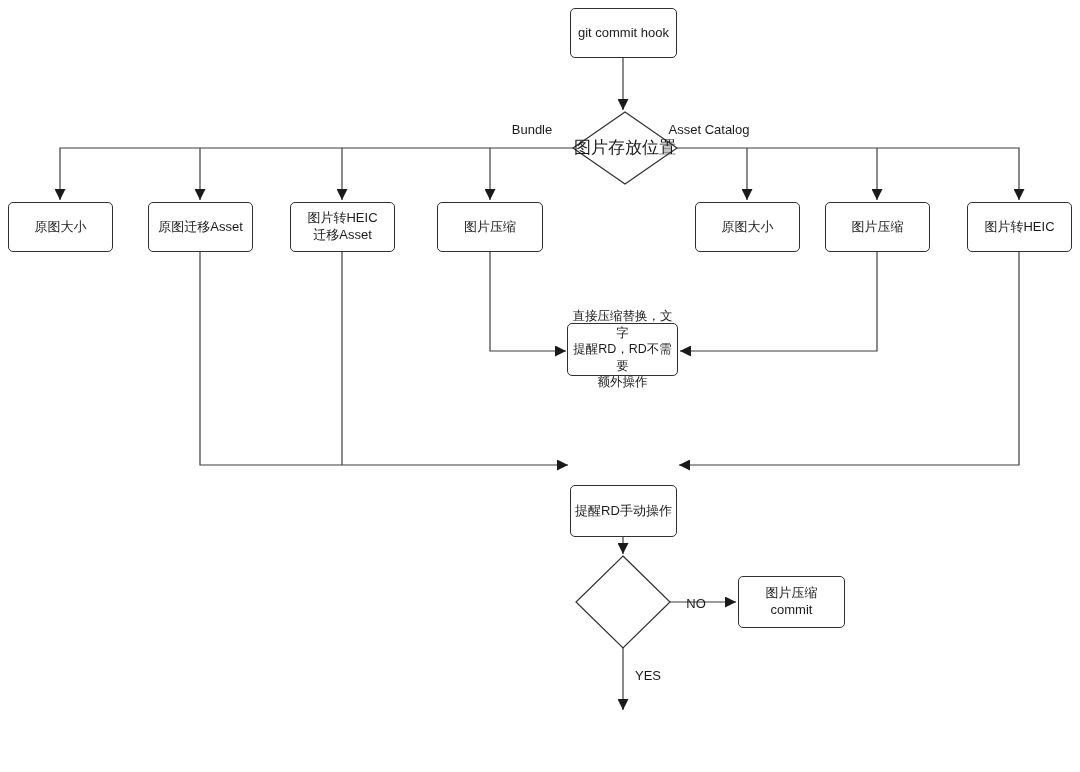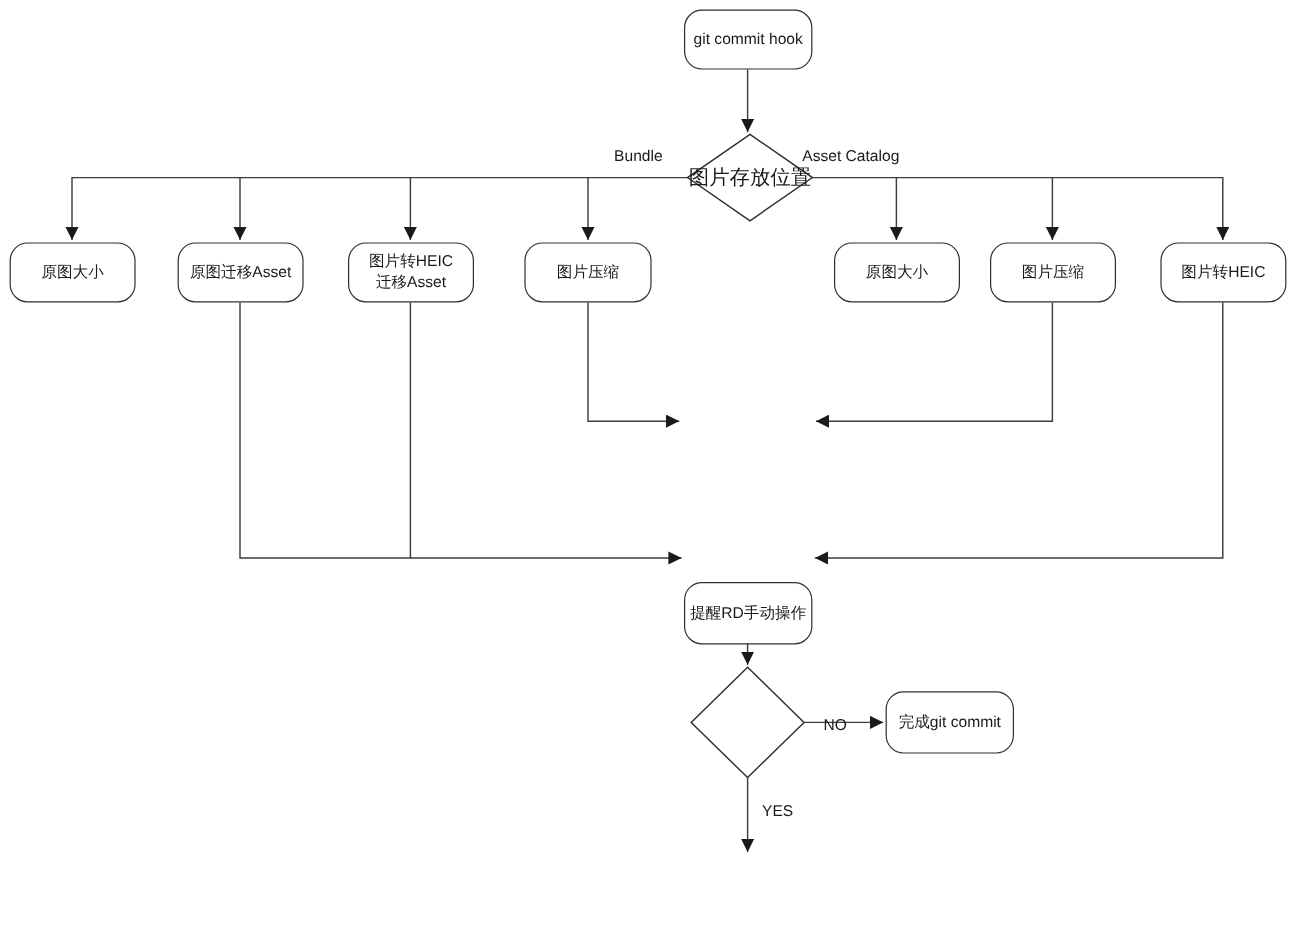--- a/index.html
+++ b/index.html
@@ -19,21 +19,21 @@
   #edges {
     position: absolute;
     left: 0; top: 0;
     width: 1080px; height: 772px;
   }
   .flow-node {
     position: absolute;
     box-sizing: border-box;
     background: #ffffff;
     border: 1px solid #2f2f2f;
-    border-radius: 15px;
+    border-radius: 5px;
     display: flex;
     align-items: center;
     justify-content: center;
     text-align: center;
     font-size: 13px;
     line-height: 1.3;
     white-space: pre-line;
     padding: 2px 4px;
   }
   .diamond-label {
@@ -113,24 +113,27 @@
 迁移Asset</div>
 
   <div class="flow-node" style="left:437px; top:202px; width:106px; height:50px;">图片压缩</div>
 
   <div class="flow-node" style="left:695px; top:202px; width:105px; height:50px;">原图大小</div>
 
   <div class="flow-node" style="left:825px; top:202px; width:105px; height:50px;">图片压缩</div>
 
   <div class="flow-node" style="left:967px; top:202px; width:105px; height:50px;">图片转HEIC</div>
 
+  <div class="flow-node note-node" style="left:567px; top:323px; width:111px; height:53px;">直接压缩替换，文字
+提醒RD，RD不需要
+额外操作</div>
 
   <div class="flow-node" style="left:570px; top:440px; width:107px; height:52px;margin-top:45px;">提醒RD手动操作</div>
 
-  <div class="flow-node" style="left:738px; top:576px; width:107px; height:52px;">完成git commit</div>
+  <div class="flow-node" style="left:738px; top:576px; width:107px; height:52px;">图片压缩 commit</div>
 
 
   <div class="diamond-label" style="left:573px; top:134px; width:104px; height:28px;">图片存放位置</div>
 
 
   <div class="edge-label" style="left:503px; top:122px; width:58px;">Bundle</div>
 
   <div class="edge-label" style="left:666px; top:122px; width:86px;">Asset Catalog</div>
 
   <div class="edge-label" style="left:681px; top:596px; width:30px;">NO</div>

